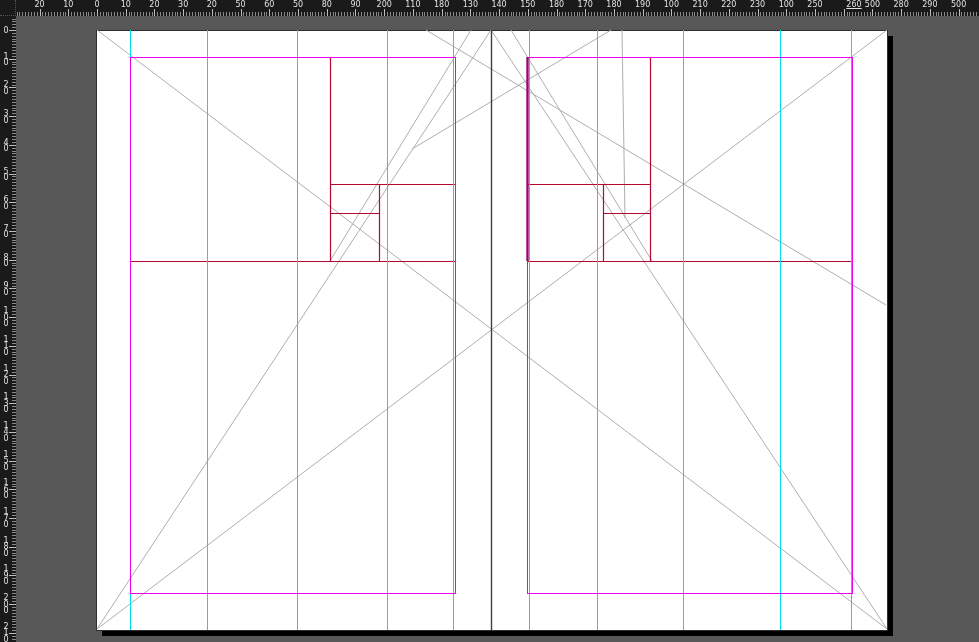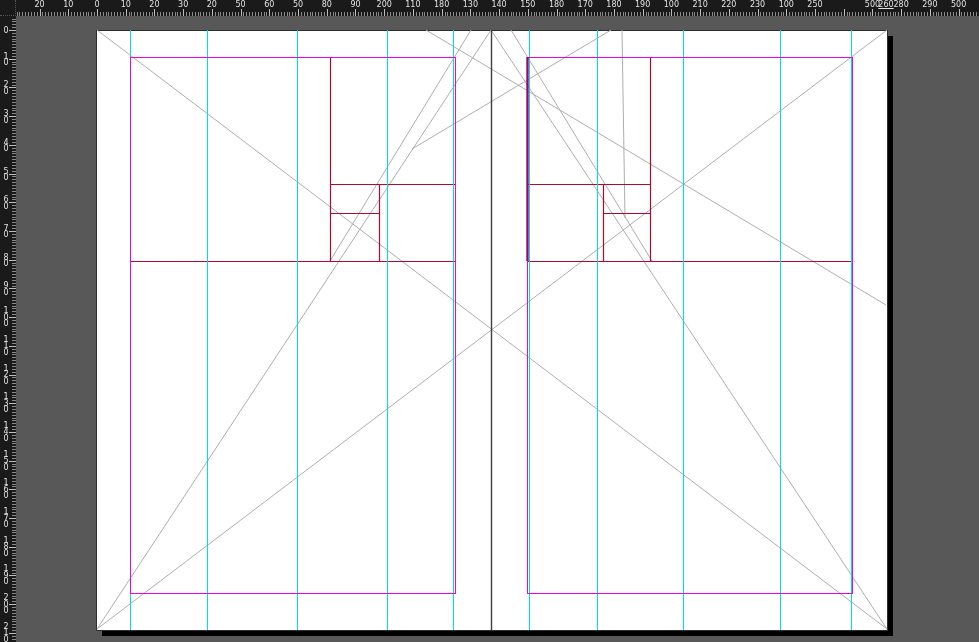--- a/index.html
+++ b/index.html
@@ -400,21 +400,21 @@
       <div class="h-tick" style="left: 817.872px; height: 4px;"></div>
       <div class="h-tick" style="left: 820.744px; height: 4px;"></div>
       <div class="h-tick" style="left: 823.616px; height: 4px;"></div>
       <div class="h-tick" style="left: 826.488px; height: 4px;"></div>
       <div class="h-tick" style="left: 829.36px; height: 4px;"></div>
       <div class="h-tick" style="left: 832.232px; height: 4px;"></div>
       <div class="h-tick" style="left: 835.104px; height: 4px;"></div>
       <div class="h-tick" style="left: 837.976px; height: 4px;"></div>
       <div class="h-tick" style="left: 840.848px; height: 4px;"></div>
       <div class="h-tick major" style="left: 843.72px; height: 7px;"></div>
-      <div class="h-label" style="left: 886px; text-decoration: underline;">260</div>
+      <div class="h-label" style="left: 854px; text-decoration: underline;">260</div>
       <div class="h-tick" style="left: 846.592px; height: 4px;"></div>
       <div class="h-tick" style="left: 849.464px; height: 4px;"></div>
       <div class="h-tick" style="left: 852.336px; height: 4px;"></div>
       <div class="h-tick" style="left: 855.208px; height: 4px;"></div>
       <div class="h-tick" style="left: 858.08px; height: 4px;"></div>
       <div class="h-tick" style="left: 860.952px; height: 4px;"></div>
       <div class="h-tick" style="left: 863.824px; height: 4px;"></div>
       <div class="h-tick" style="left: 866.696px; height: 4px;"></div>
       <div class="h-tick" style="left: 869.568px; height: 4px;"></div>
       <div class="h-tick major" style="left: 872.44px; height: 7px;"></div>

